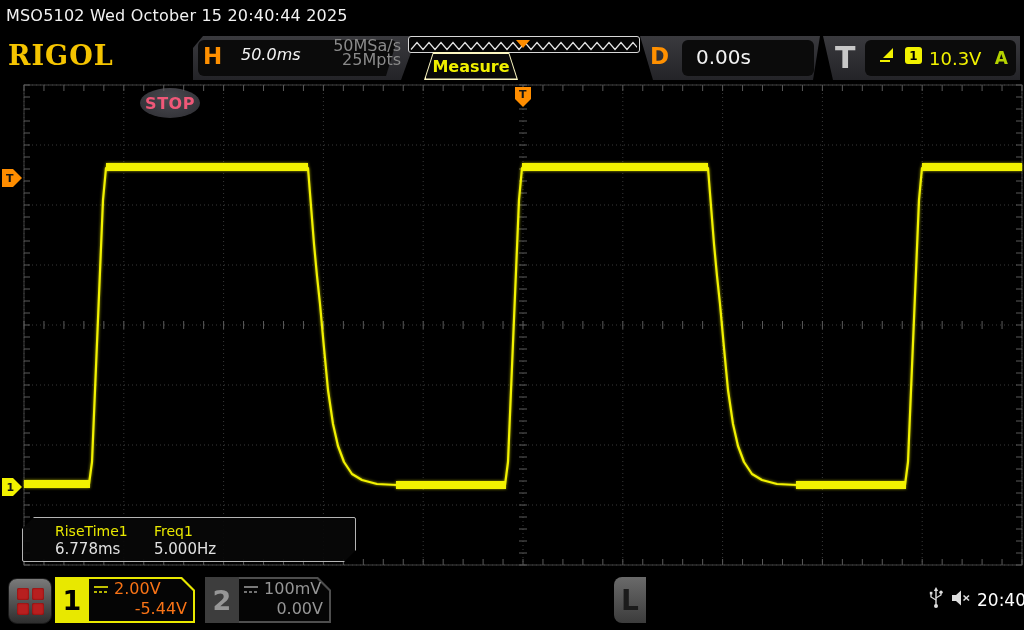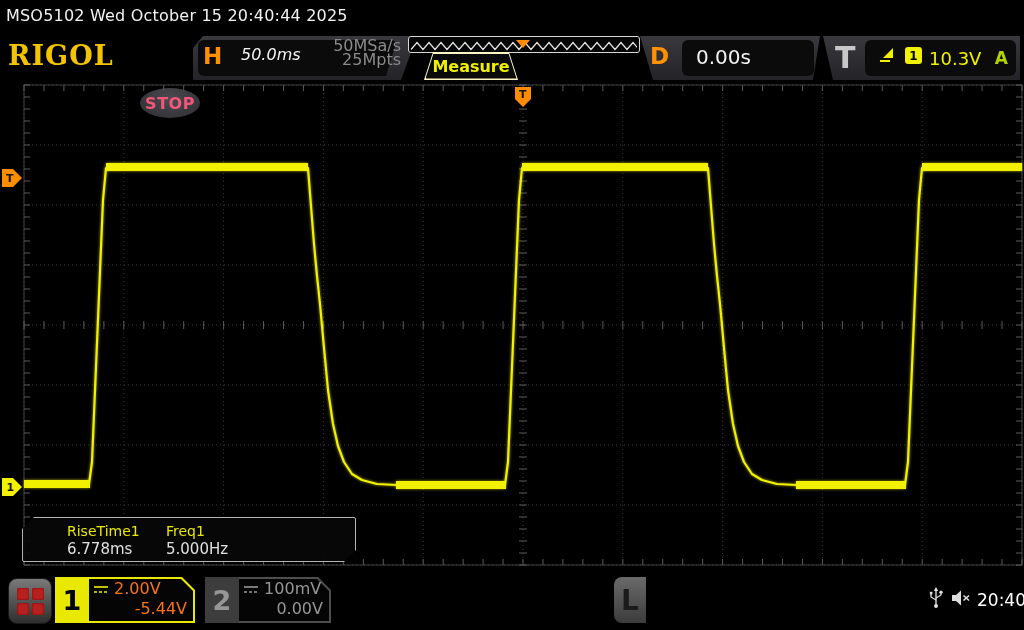--- a/index.html
+++ b/index.html
@@ -51,21 +51,21 @@
 
   
   #scope-svg{left:0;top:0;}
   .grid{stroke:#383838;stroke-width:1;stroke-dasharray:1 3;}
   .gborder{fill:none;stroke:#404040;stroke-width:1;}
   .tick{stroke:#5a5a5a;stroke-width:1;}
   .mtext{fill:#151515;font-size:11px;font-weight:bold;font-family:"DejaVu Sans",sans-serif;}
 
   
   #meas-panel{left:22px;top:517px;width:334px;height:45px;background:rgba(8,8,8,.92);
-      border:1.5px solid #b5b5b5;border-radius:2px;display:flex;padding-left:42px;box-sizing:border-box;
+      border:1.5px solid #b5b5b5;border-radius:2px;display:flex;padding-left:30px;box-sizing:border-box;
       clip-path:polygon(12px 0,100% 0,100% calc(100% - 12px),calc(100% - 12px) 100%,0 100%,0 12px);}
   .meas-col{width:97px;padding:4px 0 0 2px;}
   .meas-col.alt{background:#1c1c1c;}
   .meas-label{color:#e8e800;font-size:14px;line-height:18px;}
   .meas-value{color:#e0e0e0;font-size:15px;line-height:19px;}
 
   
   #menu-btn{left:8px;top:578px;width:42px;height:44px;border-radius:9px;background:linear-gradient(#7a7a7a,#2e2e2e);
       border:1px solid #1a1a1a;display:flex;align-items:center;justify-content:center;}
   #menu-btn .sq{display:grid;grid-template-columns:12px 12px;grid-template-rows:12px 12px;gap:3px;}

